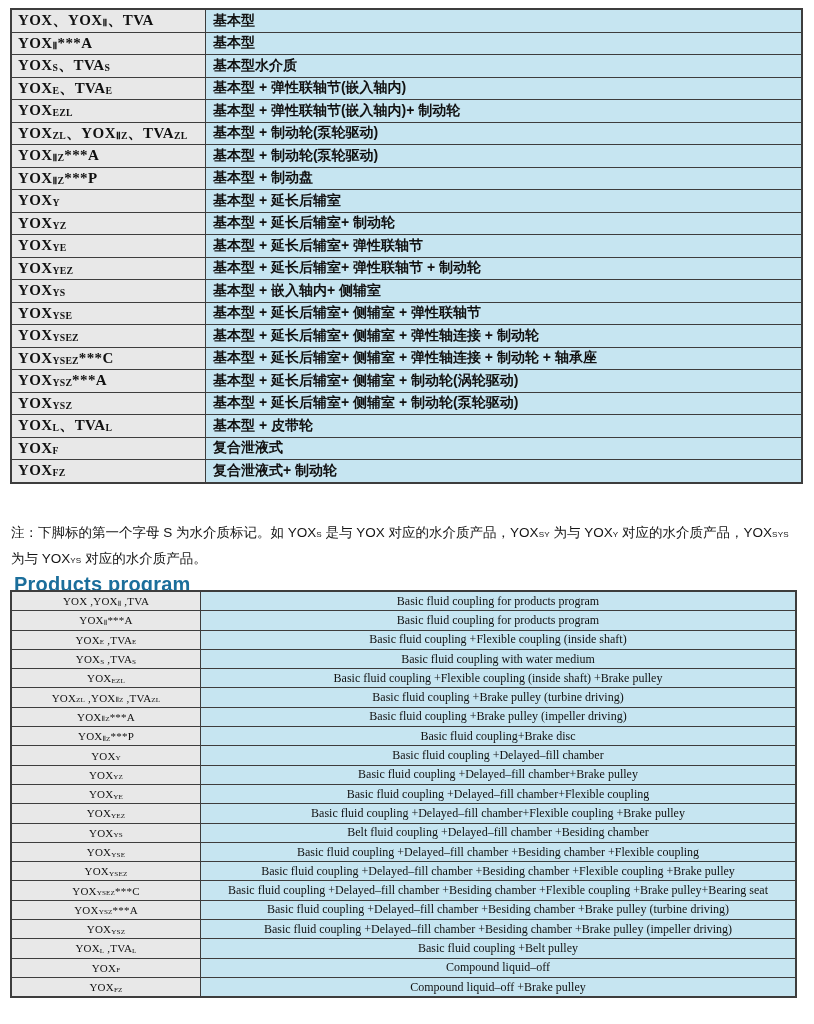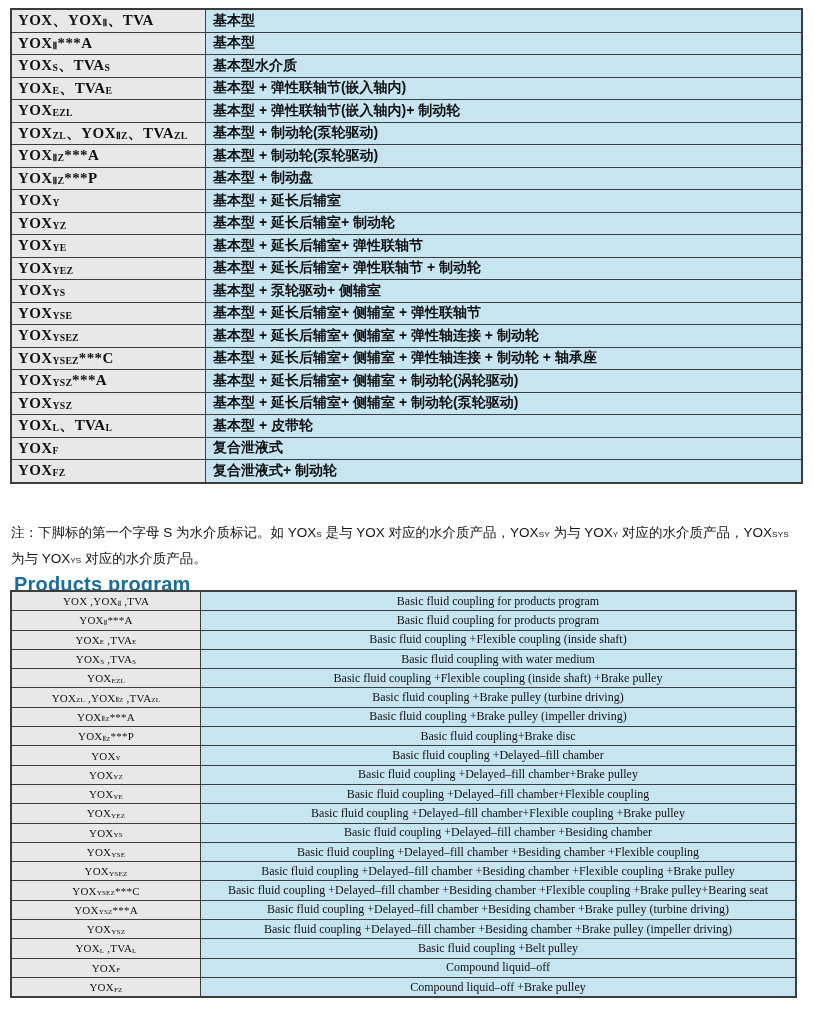--- a/index.html
+++ b/index.html
@@ -104,21 +104,21 @@
       <tr>
         <td class="model">YOX<sub>YE</sub></td>
         <td class="desc">基本型 + 延长后辅室+ 弹性联轴节</td>
       </tr>
       <tr>
         <td class="model">YOX<sub>YEZ</sub></td>
         <td class="desc">基本型 + 延长后辅室+ 弹性联轴节 + 制动轮</td>
       </tr>
       <tr>
         <td class="model">YOX<sub>YS</sub></td>
-        <td class="desc">基本型 + 泵轮驱动+ 侧辅室</td>
+        <td class="desc">基本型 + 嵌入轴内+ 侧辅室</td>
       </tr>
       <tr>
         <td class="model">YOX<sub>YSE</sub></td>
         <td class="desc">基本型 + 延长后辅室+ 侧辅室 + 弹性联轴节</td>
       </tr>
       <tr>
         <td class="model">YOX<sub>YSEZ</sub></td>
         <td class="desc">基本型 + 延长后辅室+ 侧辅室 + 弹性轴连接 + 制动轮</td>
       </tr>
       <tr>
@@ -197,21 +197,21 @@
       <tr>
         <td class="model">YOX<sub>YE</sub></td>
         <td class="desc">Basic fluid coupling +Delayed–fill chamber+Flexible coupling</td>
       </tr>
       <tr>
         <td class="model">YOX<sub>YEZ</sub></td>
         <td class="desc">Basic fluid coupling +Delayed–fill chamber+Flexible coupling +Brake pulley</td>
       </tr>
       <tr>
         <td class="model">YOX<sub>YS</sub></td>
-        <td class="desc">Basic fluid coupling +Delayed–fill chamber +Besiding chamber</td>
+        <td class="desc">Belt fluid coupling +Delayed–fill chamber +Besiding chamber</td>
       </tr>
       <tr>
         <td class="model">YOX<sub>YSE</sub></td>
         <td class="desc">Basic fluid coupling +Delayed–fill chamber +Besiding chamber +Flexible coupling</td>
       </tr>
       <tr>
         <td class="model">YOX<sub>YSEZ</sub></td>
         <td class="desc">Basic fluid coupling +Delayed–fill chamber +Besiding chamber +Flexible coupling +Brake pulley</td>
       </tr>
       <tr>

